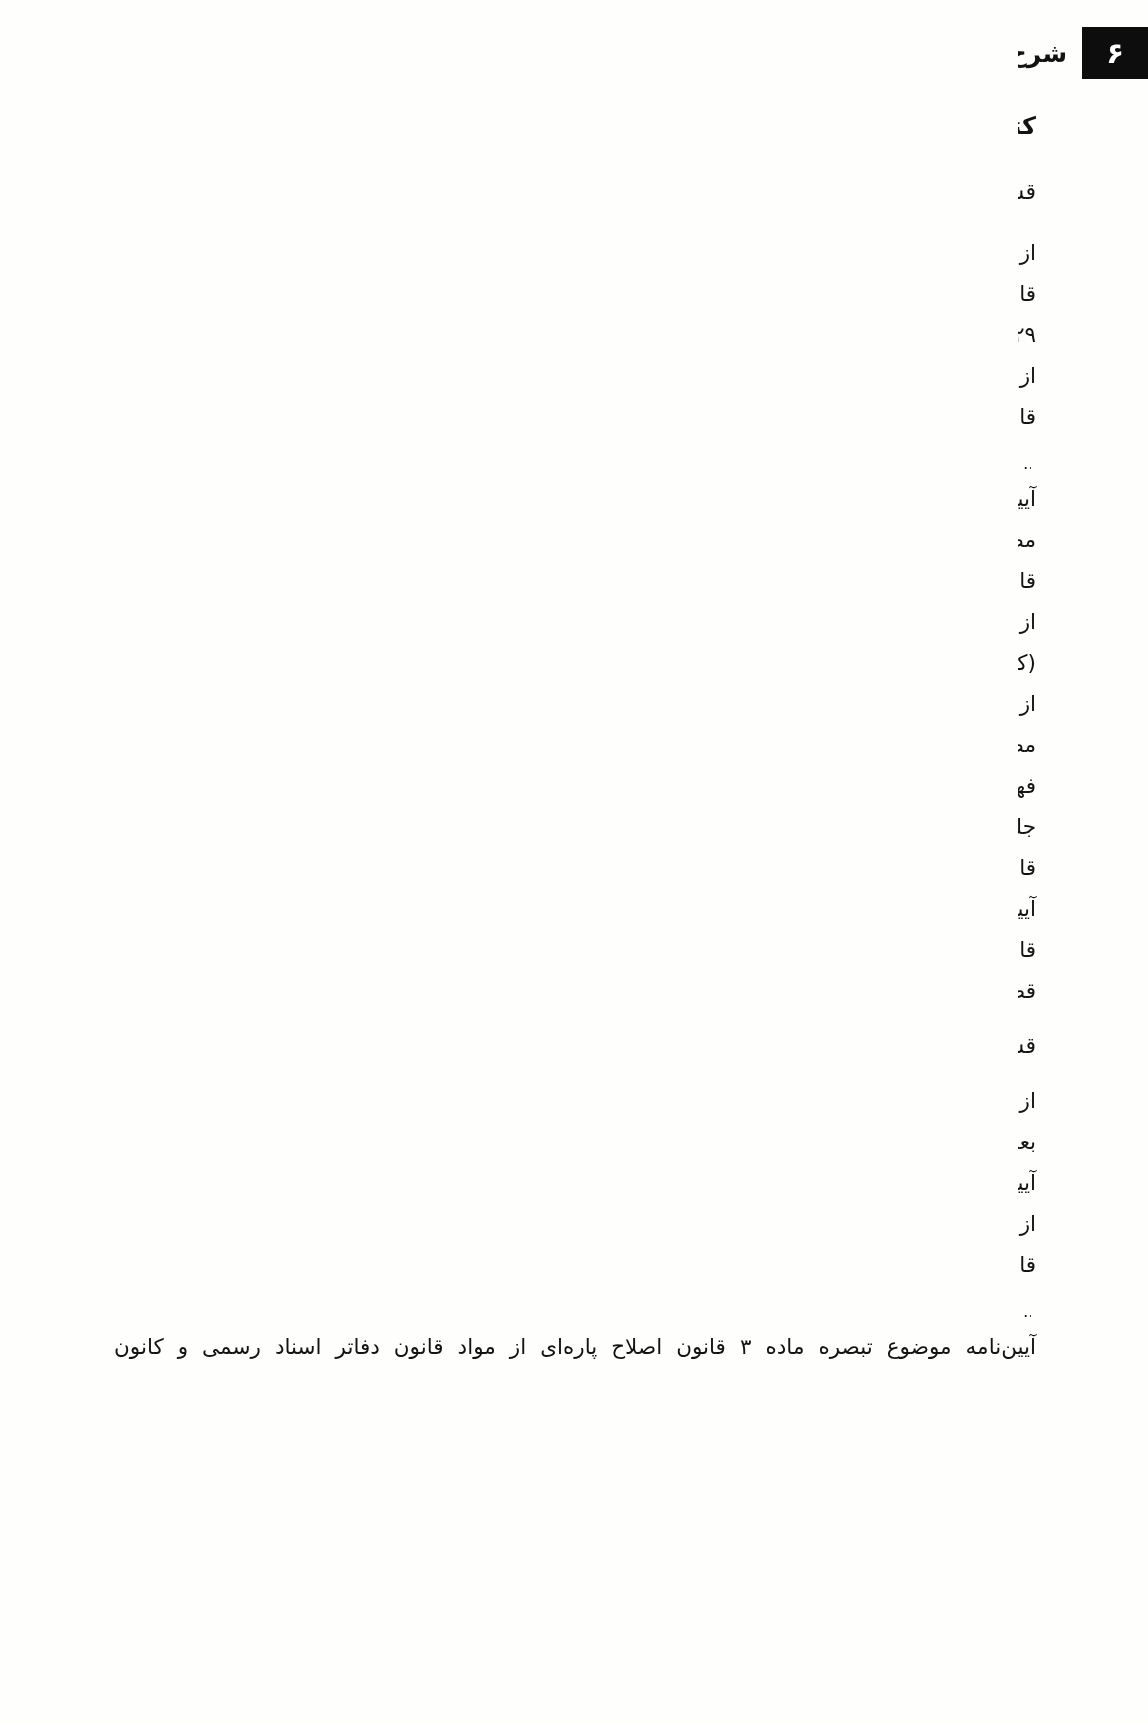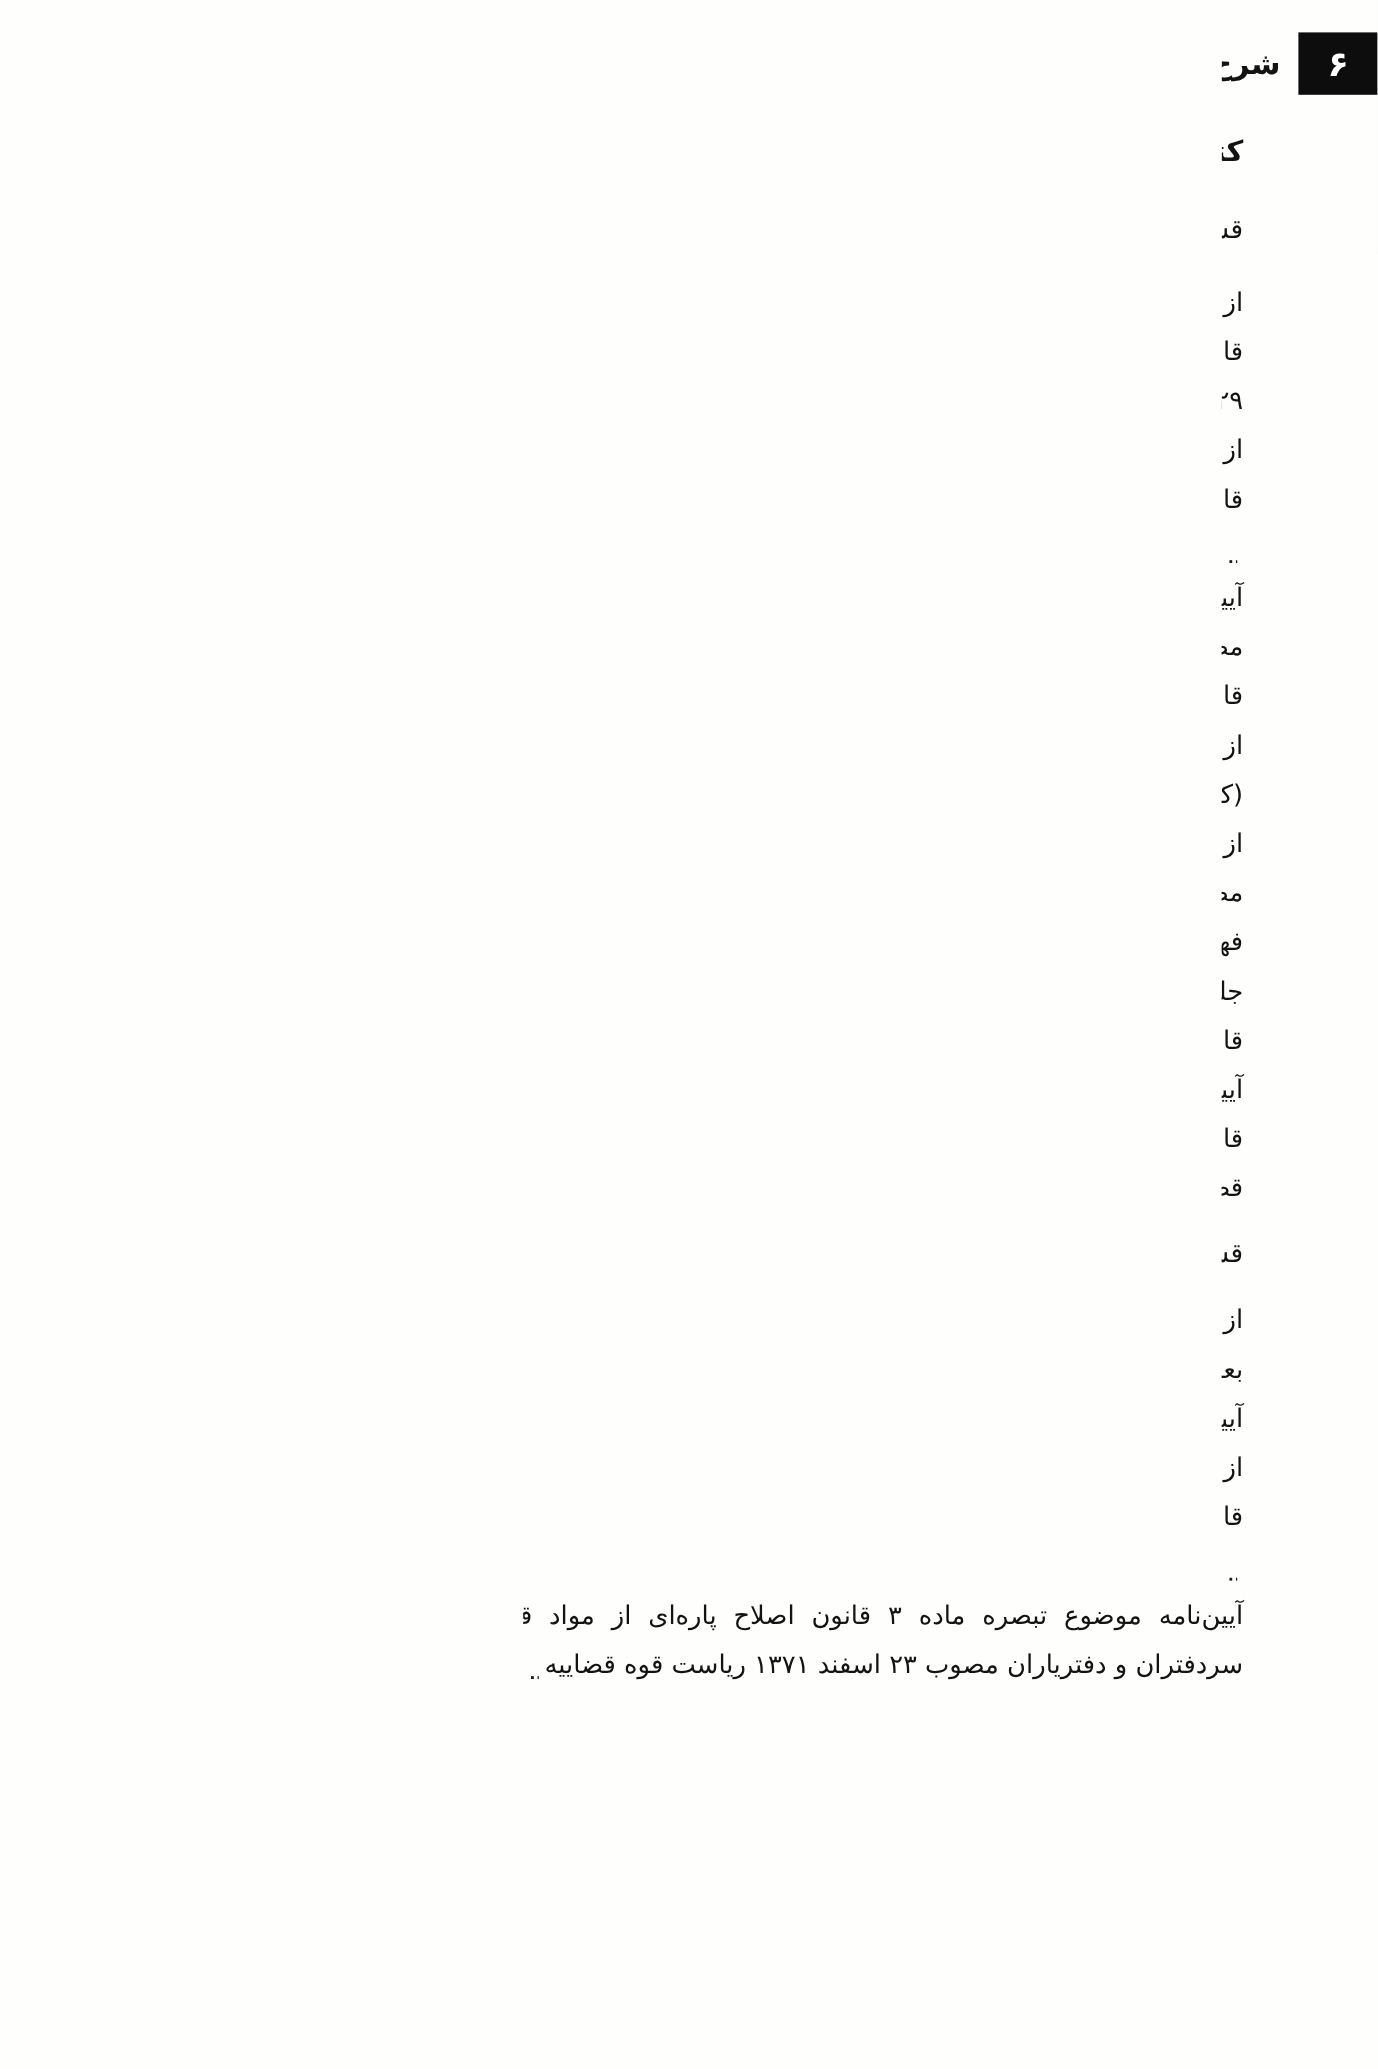--- a/index.html
+++ b/index.html
@@ -227,20 +227,15 @@
       <div class="line entry fillline">
         <span class="txt">قانون اصلاح پاره‌ای از مواد قانون دفاتر اسناد رسمی و کانون سردفتران و دفتریاران مصوب</span>
       </div>
       <div class="line entry">
         <span class="leader"></span>
         <span class="page">۴۵۹</span>
       </div>
       <div class="line entry fillline">
         <span class="txt">آیین‌نامه موضوع تبصره ماده ۳ قانون اصلاح پاره‌ای از مواد قانون دفاتر اسناد رسمی و کانون</span>
       </div>
-      <div class="line entry">
-        <span class="txt">سردفتران و دفتریاران  مصوب ۲۳ اسفند ۱۳۷۱ ریاست قوه قضاییه </span>
-        <span class="leader"></span>
-        <span class="page">۴۶۰</span>
-      </div>
     </main>
 
 </div>
 
 </body></html>

